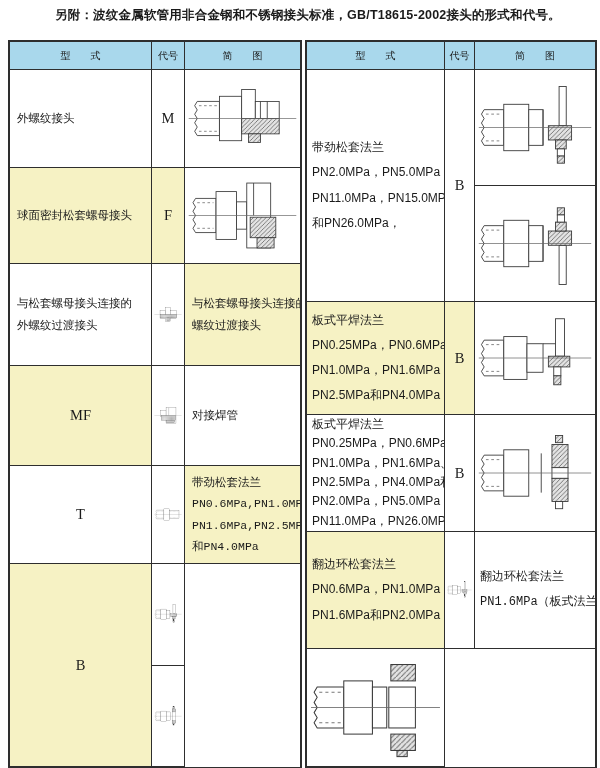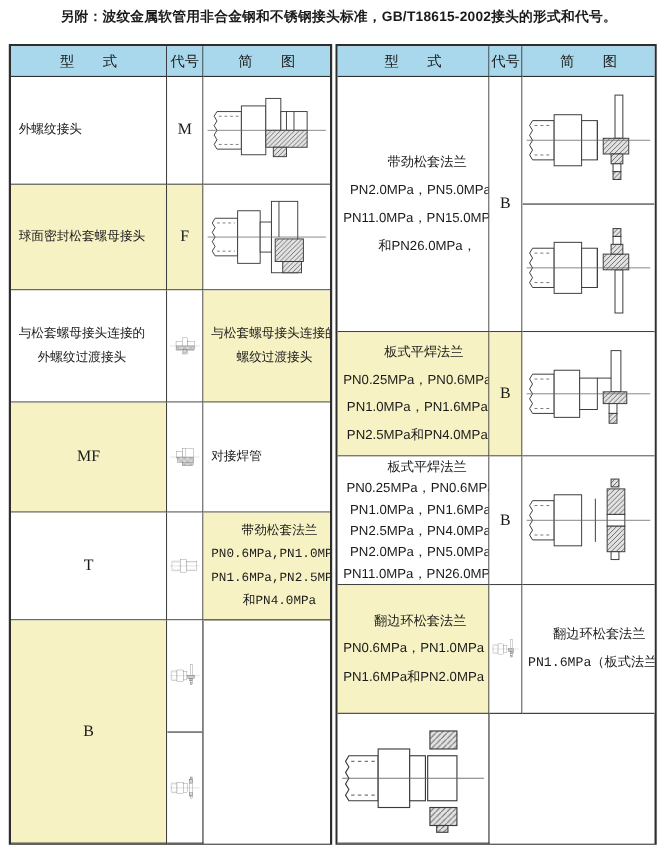--- a/index.html
+++ b/index.html
@@ -19,23 +19,23 @@
   }
   .tables{position:absolute;left:8px;top:40px;display:flex;align-items:flex-start;}
   .tbl{display:grid;border:2px solid var(--border);background:#fff;}
   .tbl-left{grid-template-columns:142px 33px 115px;
             grid-template-rows:28px 98px 96px 102px 100px 98px 203px;}
   .tbl-right{margin-left:3px;grid-template-columns:138px 30px 120px;
              grid-template-rows:28px 232px 113px 117px 117px 118px;}
   .c{border-right:1px solid var(--border);border-bottom:1px solid var(--border);
      box-sizing:border-box;display:flex;align-items:center;overflow:hidden;background:#fff;}
   .tbl > .c:nth-child(3n){border-right:none;font-family:Liberation Mono, monospace;}
-  .hd{background:var(--header-bg);justify-content:center;font-size:13px;white-space:pre;}
+  .hd{background:var(--header-bg);justify-content:center;font-size:10px;white-space:pre;}
   .hl{background:var(--highlight-bg);}
-  .type{padding:4px 4px 4px 7px;font-size:11.5px;line-height:1.85;white-space:pre;text-align:center;}
+  .type{padding:4px 4px 4px 7px;font-size:11.5px;line-height:1.85;white-space:pre;}
   .tbl-right .type{font-size:12px;padding-left:5px;line-height:2.1;}
   .tbl-right .type.tight{line-height:1.62;}
   .code{justify-content:center;font-family:"Liberation Serif",serif;font-size:14.5px;}
   .diag{justify-content:center;padding:2px;}
   .diag svg{width:100%;height:100%;}
   .split{flex-direction:column;align-items:stretch;padding:0;}
   .split .half{flex:1;border-bottom:1px solid var(--border);
                display:flex;align-items:center;justify-content:center;padding:2px;box-sizing:border-box;}
   .split .half:last-child{border-bottom:none;}
   .defs{position:absolute;width:0;height:0;}

